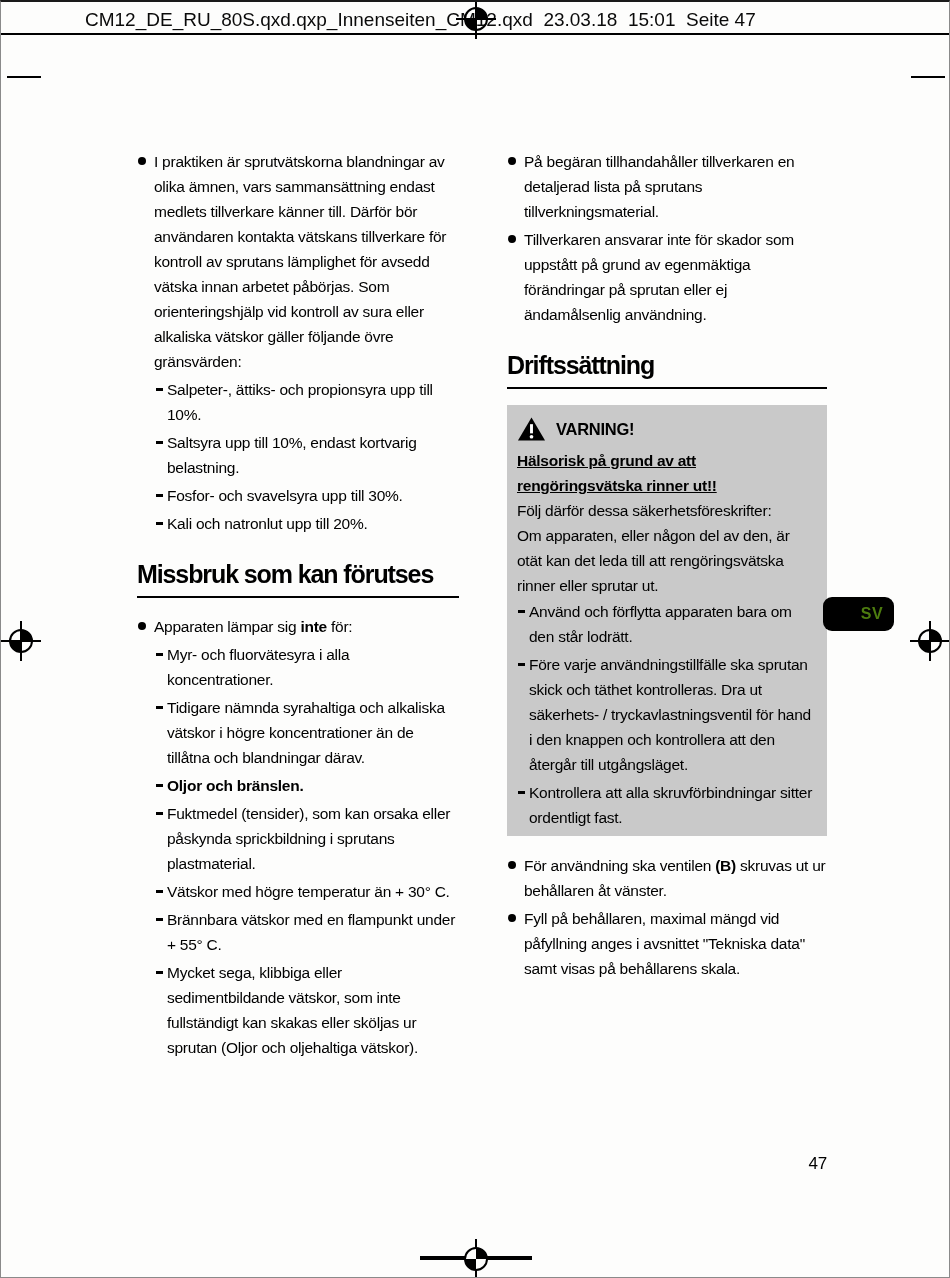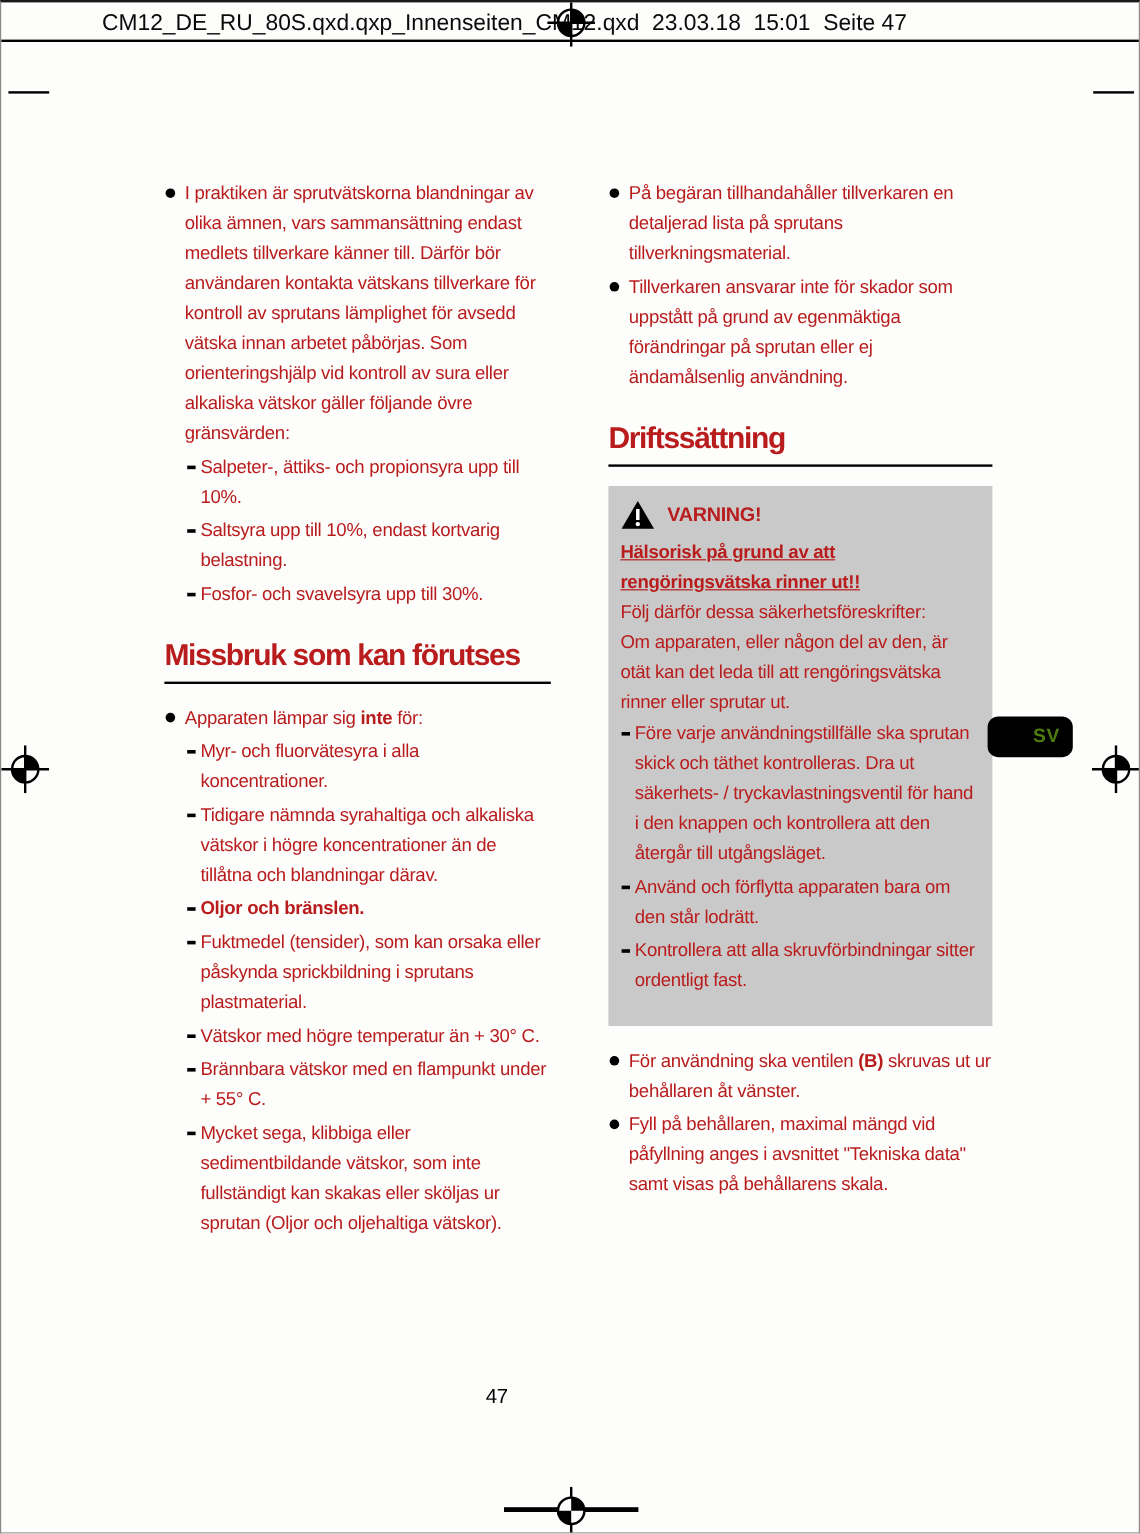--- a/index.html
+++ b/index.html
@@ -19,58 +19,58 @@
   .header-rule { position:absolute; top:31px; left:0; width:950px; height:2px; background:#000; }
   .regmark { position:absolute; }
   .tick { position:absolute; height:2px; background:#000; }
   .tick-left  { left:6px;  top:74px; width:34px; }
   .tick-right { left:910px; top:74px; width:34px; }
   .bottom-bar { position:absolute; left:419px; top:1254px; width:112px; height:4px; background:#000; }
 
   
   .col {
     position:absolute; top:147px; font-size:15.5px; line-height:25px;
-    letter-spacing:-0.25px; color:#b91c1c;
+    letter-spacing:-0.25px; color:#000000;
   }
   .col-left  { left:136px; width:322px; }
   .col-right { left:506px; width:320px; }
 
   .bullet { position:relative; padding-left:17px; margin-bottom:3px; }
   .dot {
     position:absolute; left:1px; top:8px; width:8px; height:8px;
     border-radius:50%; background:#000;
   }
   .sub { position:relative; margin-left:19px; padding-left:11px; margin-bottom:3px; }
   .dash { position:absolute; left:0; top:11px; width:7px; height:2.5px; background:#000; }
   .bold, b { font-weight:700; }
 
   .heading {
     font-size:25px; font-weight:700; letter-spacing:-1.1px; white-space:nowrap;
     margin:26px 0 16px; padding-bottom:9px; border-bottom:2.5px solid #000;
   }
 
   
   .warnbox {
-    background:#c9c9c9; margin-top:14px; padding:11px 10px 22px 10px;
+    background:#c9c9c9; margin-top:14px; padding:11px 10px 3px 10px;
   }
   .warn-head { display:flex; align-items:center; gap:10px; font-weight:700; font-size:16.5px; margin-bottom:6px; }
   .warn-head svg { flex:0 0 auto; display:block; }
   .warn-subtitle { font-weight:700;text-decoration:underline; }
   .warnbox .sub { margin-left:1px; }
   .warn-items { margin-top:1px; }
 
   
   .sv-badge {
     position:absolute; left:822px; top:595px; width:71px; height:34px;
     background:#000; border-radius:9px; color:#4d7c0f; font-weight:700;
     font-size:16px; letter-spacing:0.5px;
     display:flex; align-items:center; justify-content:center;padding-left:27px;
   }
   .pagenum {
-    position:absolute; top:1152px; left:0; width:826px; text-align:center;
+    position:absolute; top:1152px; left:0; width:826px; text-align:right;
     font-size:17px; letter-spacing:-0.2px;
   }
 </style>
 </head>
 <body>
 
 <div class="page">
 
   <div class="header">CM12_DE_RU_80S.qxd.qxp_Innenseiten_CM12.qxd  23.03.18  15:01  Seite 47</div>
   <div class="header-rule"></div>
@@ -119,20 +119,24 @@
         <span class="dash"></span>
         <span>Salpeter-, ättiks- och propionsyra upp till 10%.</span>
       </div>
       <div class="sub">
         <span class="dash"></span>
         <span>Saltsyra upp till 10%, endast kortvarig belastning.</span>
       </div>
       <div class="sub">
         <span class="dash"></span>
         <span>Fosfor- och svavelsyra upp till 30%.</span>
+      </div>
+      <div class="sub">
+        <span class="dash"></span>
+        <span>Kali och natronlut upp till 20%.</span>
       </div>
     </div>
 
     <h2 class="heading">Missbruk som kan förutses</h2>
 
     <div class="bullet">
       <span class="dot"></span>
       <span><span>Apparaten lämpar sig </span><b>inte</b><span> för:</span></span>
     </div>
 
@@ -189,25 +193,25 @@
           <circle cx="15" cy="21" r="1.9" fill="#fff"></circle>
         </svg>
         <span>VARNING!</span>
       </div>
       <div class="warn-subtitle">Hälsorisk på grund av att rengöringsvätska rinner ut!!</div>
       <div>Följ därför dessa säkerhetsföreskrifter:</div>
       <div>Om apparaten, eller någon del av den, är otät kan det leda till att rengöringsvätska rinner eller sprutar ut.</div>
       <div class="warn-items">
         <div class="sub">
           <span class="dash"></span>
-          <span>Före varje användningstillfälle ska sprutan skick och täthet kontrolleras. Dra ut säkerhets- / tryckavlastningsventil för hand i den knappen och kontrollera att den återgår till utgångsläget.</span>
+          <span>Använd och förflytta apparaten bara om den står lodrätt.</span>
         </div>
         <div class="sub">
           <span class="dash"></span>
-          <span>Använd och förflytta apparaten bara om den står lodrätt.</span>
+          <span>Före varje användningstillfälle ska sprutan skick och täthet kontrolleras. Dra ut säkerhets- / tryckavlastningsventil för hand i den knappen och kontrollera att den återgår till utgångsläget.</span>
         </div>
         <div class="sub">
           <span class="dash"></span>
           <span>Kontrollera att alla skruvförbindningar sitter ordentligt fast.</span>
         </div>
       </div>
     </div>
 
     <div style="height:17px"></div>
 

